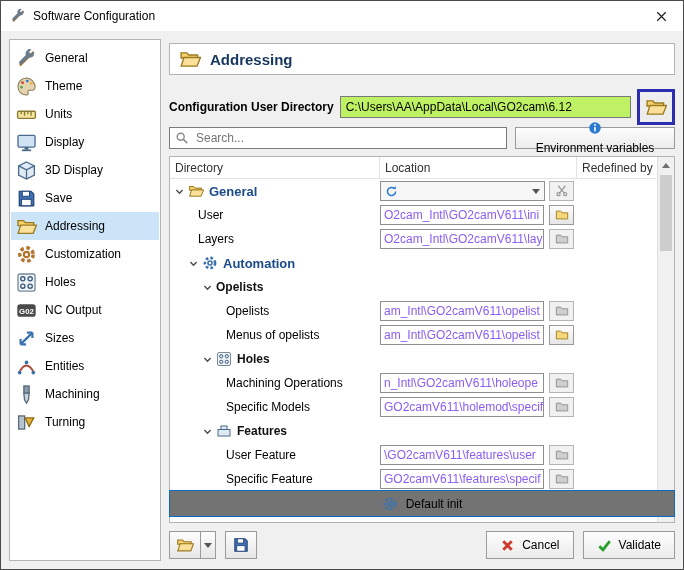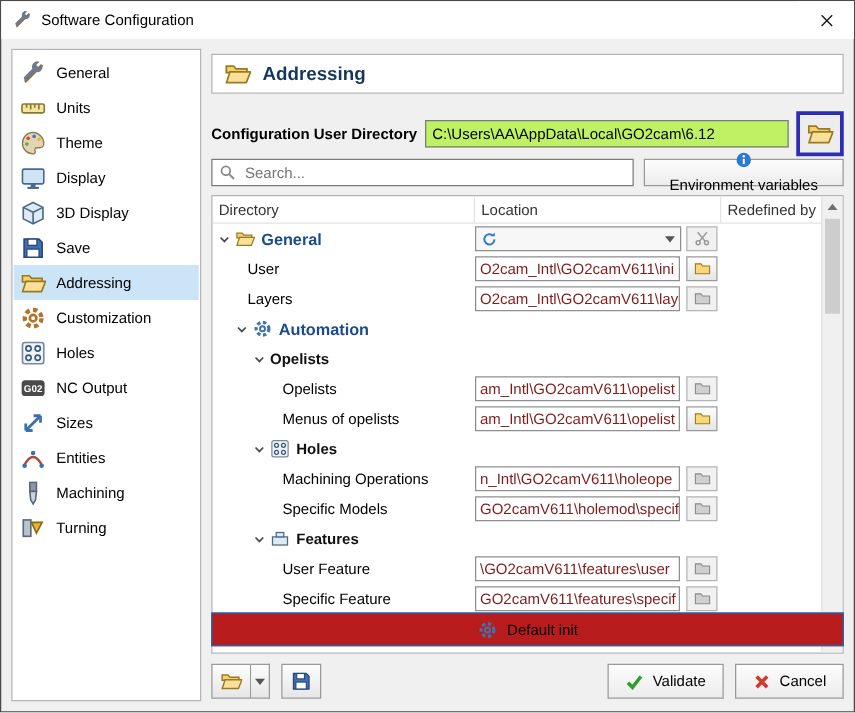--- a/index.html
+++ b/index.html
@@ -52,41 +52,41 @@
   .trow{display:flex;height:24px;align-items:center;}
   .c-dir{width:210px;display:flex;align-items:center;height:100%;overflow:hidden;}
   .c-loc{width:167px;display:flex;align-items:center;height:100%;}
   .c-btn{width:30px;display:flex;align-items:center;height:100%;}
   .c-red{flex:1;height:100%;}
   .chev{width:11px;height:11px;margin-right:3px;}
   .row-ic{width:16px;height:16px;margin-right:5px;}
   .g-main{font-weight:bold;font-size:13px;color:#1c4b8a;white-space:nowrap;}
   .g-sub{font-weight:bold;color:#111;white-space:nowrap;}
   .i-lbl{white-space:nowrap;}
-  .loc-field{width:164px;height:20px;border:1px solid #8f8f8f;background:#fff;color:#7f1d1d;padding:0 3px;line-height:18px;white-space:nowrap;overflow:hidden;font-size:12px;}
+  .loc-field{width:164px;height:20px;border:1px solid #8f8f8f;background:#fff;color:#8b5cf6;padding:0 3px;line-height:18px;white-space:nowrap;overflow:hidden;font-size:12px;}
   .combo{width:165px;height:20px;border:1px solid #8f8f8f;background:#f7f7f7;display:flex;align-items:center;gap:4px;padding:0 4px;cursor:pointer;}
   .combo .ic{width:13px;height:13px;}
   .combo-lbl{flex:1;font-size:12px;white-space:nowrap;overflow:hidden;margin-top:40px;}
   .tri-down{width:0;height:0;border-left:4px solid transparent;border-right:4px solid transparent;border-top:5px solid #555;display:inline-block;}
   .tri-up{width:0;height:0;border-left:4px solid transparent;border-right:4px solid transparent;border-bottom:5px solid #707070;display:inline-block;}
   .mini-btn{width:25px;height:20px;margin-left:2px;border:1px solid #9a9a9a;background:linear-gradient(#fdfdfd,#e6e6e6);display:flex;align-items:center;justify-content:center;padding:0;cursor:pointer;}
   .mini-btn .ic{width:14px;height:14px;}
   .mini-btn.dim{background:#f1f1f1;border-color:#b5b5b5;}
   .mini-btn.disabled{background:#f1f1f1;border-color:#b5b5b5;}
 
   
   .vscroll{position:absolute;top:0;right:0;bottom:0;width:17px;background:#f0f0f0;border-left:1px solid #e0e0e0;}
   .scroll-btn{position:absolute;left:0;width:16px;height:17px;display:flex;align-items:center;justify-content:center;}
   .scroll-btn.up{top:0;}
   .scroll-btn.down{bottom:0;}
   .scroll-btn.down .tri-down{border-top-color:#707070;}
   .scroll-thumb{position:absolute;left:2px;right:2px;top:18px;height:76px;background:#cdcdcd;}
 
   
-  .default-init{position:absolute;left:168px;right:8px;top:489px;height:27px;border:1px solid #0a6ac4;background:#b91c1c;display:flex;align-items:center;justify-content:center;gap:8px;font:12px "Liberation Sans",sans-serif;cursor:pointer;}
+  .default-init{position:absolute;left:168px;right:8px;top:489px;height:27px;border:1px solid #0a6ac4;background:#737373;display:flex;align-items:center;justify-content:center;gap:8px;font:12px "Liberation Sans",sans-serif;cursor:pointer;}
   .default-init .ic{width:16px;height:16px;}
 
   
   .footer{position:absolute;left:168px;right:8px;bottom:10px;height:28px;display:flex;align-items:center;}
   .split-btn{display:flex;height:28px;}
   .split-main{width:32px;height:28px;border:1px solid #9a9a9a;background:linear-gradient(#fdfdfd,#e6e6e6);display:flex;align-items:center;justify-content:center;cursor:pointer;}
   .split-main .ic{width:18px;height:18px;}
   .split-arrow{width:15px;height:28px;border:1px solid #9a9a9a;border-left:none;background:linear-gradient(#fdfdfd,#e6e6e6);display:flex;align-items:center;justify-content:center;cursor:pointer;}
   .tool-btn{width:32px;height:28px;margin-left:9px;border:1px solid #9a9a9a;background:linear-gradient(#fdfdfd,#e6e6e6);display:flex;align-items:center;justify-content:center;padding:0;cursor:pointer;}
   .tool-btn .ic{width:18px;height:18px;}
@@ -230,31 +230,31 @@
       </svg>
   </button>
 
   <div class="sidebar" data-name="sidebar">
       <div class="side-item" data-name="sidebar-item-general">
         <svg class="ic" data-name="wrench-icon">
           <use href="#i-wrench"></use>
         </svg>
         <span data-name="sidebar-item-label">General</span>
       </div>
+      <div class="side-item" data-name="sidebar-item-theme">
+        <svg class="ic" data-name="palette-icon">
+          <use href="#i-palette"></use>
+        </svg>
+        <span data-name="sidebar-item-label">Theme</span>
+      </div>
       <div class="side-item" data-name="sidebar-item-units">
         <svg class="ic" data-name="ruler-icon">
           <use href="#i-ruler"></use>
         </svg>
         <span data-name="sidebar-item-label">Units</span>
-      </div>
-      <div class="side-item" data-name="sidebar-item-theme">
-        <svg class="ic" data-name="palette-icon">
-          <use href="#i-palette"></use>
-        </svg>
-        <span data-name="sidebar-item-label">Theme</span>
       </div>
       <div class="side-item" data-name="sidebar-item-display">
         <svg class="ic" data-name="monitor-icon">
           <use href="#i-monitor"></use>
         </svg>
         <span data-name="sidebar-item-label">Display</span>
       </div>
       <div class="side-item" data-name="sidebar-item-3d-display">
         <svg class="ic" data-name="cube-icon">
           <use href="#i-cube"></use>
@@ -596,27 +596,27 @@
       <span class="split-arrow" data-name="open-folder-menu-arrow">
         <span class="tri-down" data-name="chevron-down-icon"></span>
       </span>
     </div>
     <button class="tool-btn" data-name="save-button">
       <svg class="ic" data-name="save-icon">
           <use href="#i-save"></use>
         </svg>
     </button>
     <div class="footer-spacer" data-name="footer-spacer"></div>
+    <button class="action-btn" data-name="cancel-button">
+      <svg class="ic" data-name="cross-icon">
+          <use href="#i-cross"></use>
+        </svg>
+      <span data-name="cancel-label">Cancel</span>
+    </button>
     <button class="action-btn" data-name="validate-button">
       <svg class="ic" data-name="check-icon">
           <use href="#i-check"></use>
         </svg>
       <span data-name="validate-label">Validate</span>
     </button>
-    <button class="action-btn" data-name="cancel-button">
-      <svg class="ic" data-name="cross-icon">
-          <use href="#i-cross"></use>
-        </svg>
-      <span data-name="cancel-label">Cancel</span>
-    </button>
   </div>
 
 </div>
 
 </body></html>

